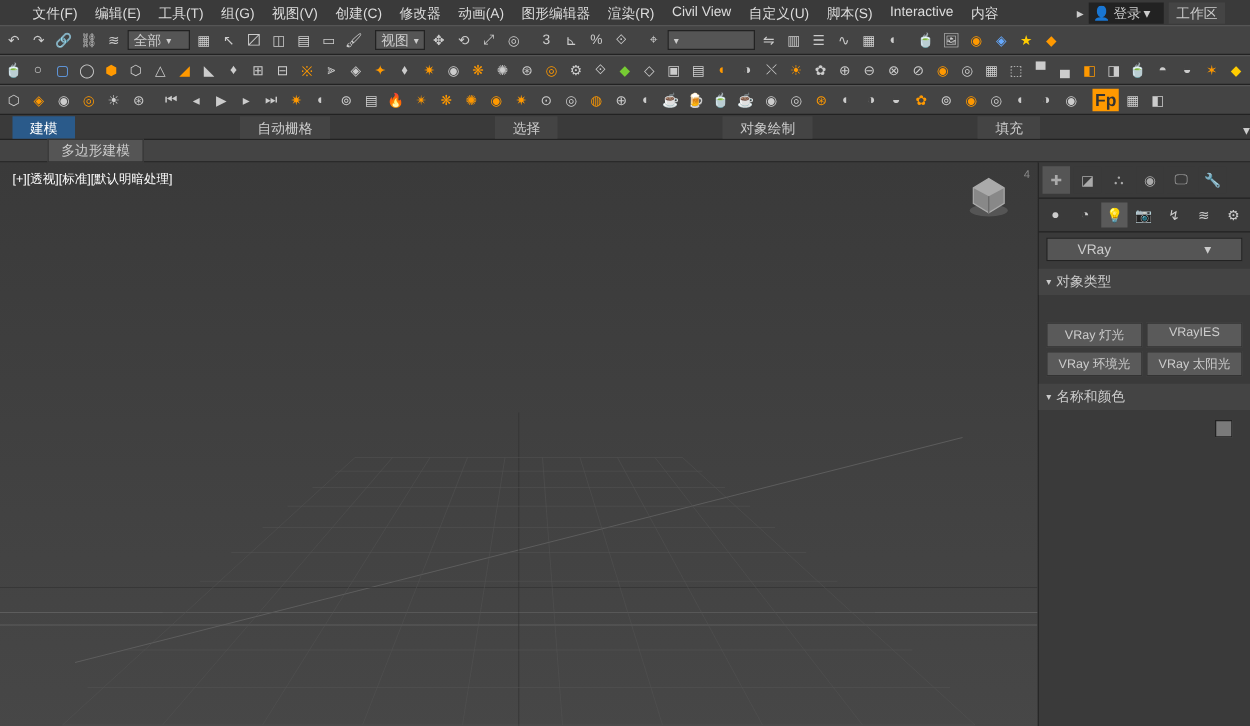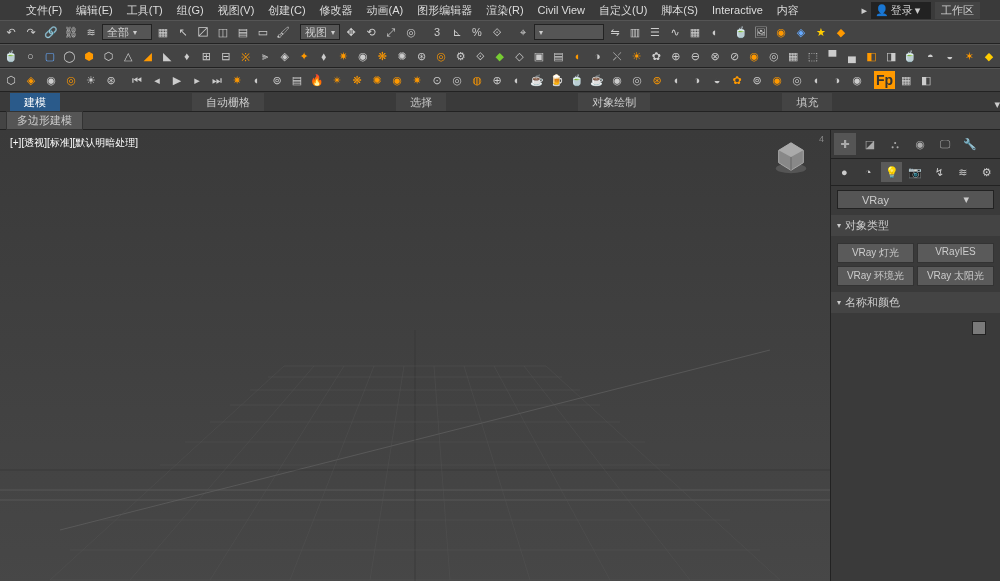--- a/index.html
+++ b/index.html
@@ -18,42 +18,42 @@
 .toolbar .tool-btn.blue { color: #6af; }
 .toolbar .tool-btn.green { color: #7c3; }
 .toolbar .sep { width: 4px; }
 .dropdown { background: #555; border: 1px solid #222; padding: 1px 4px; display: flex; align-items: center; gap: 4px; min-width: 40px; height: 16px; }
 .dropdown .arrow { font-size: 8px; }
 
 .tabs-row { height: 20px; background: #3a3a3a; display: flex; align-items: flex-end; padding-left: 10px; gap: 1px; border-bottom: 1px solid #222; justify-content: space-between; }
 .tab { padding: 3px 14px; background: #444; color: #ccc; height: 18px; display: flex; align-items: center; }
 .tab.active { background: #2a5a8a; color: #fff; }
 .ribbon-sub { height: 18px; background: #444; border-bottom: 1px solid #222; padding-left: 6px; display: flex; align-items: center; }
-.ribbon-sub .dd { background: #555; padding: 1px 10px; border: 1px solid #333; }
+.ribbon-sub .dd { background: #555; padding: 1px 10px; border: 1px solid #333; margin-left: 32px; }
 
 .work-area { display: flex; height: calc(100% - 20px - 22px - 22px - 22px - 20px - 18px); }
 
 .viewport { flex: 1; background: linear-gradient(180deg, #3a3a3a 0%, #474747 100%); position: relative; overflow: hidden; }
 .viewport-label { position: absolute; top: 6px; left: 10px; color: #fff; font-size: 10px; }
 .viewport-cube { position: absolute; top: 8px; right: 20px; width: 38px; height: 38px; }
 .viewport-plus { position: absolute; top: 4px; right: 6px; color: #888; font-size: 9px; }
 .grid-canvas { position: absolute; inset: 0; }
 
 .right-panel { width: 170px; background: #3a3a3a; border-left: 1px solid #222; display: flex; flex-direction: column; }
 .panel-toprow { display: flex; padding: 3px; gap: 3px; border-bottom: 1px solid #222; }
 .panel-icon { width: 22px; height: 22px; display: flex; align-items: center; justify-content: center; color: #aaa; background: #3a3a3a; }
 .panel-icon.active { background: #555; }
 .panel-subrow { display: flex; padding: 3px; gap: 3px; border-bottom: 1px solid #222; }
 .panel-subicon { width: 22px; height: 20px; display: flex; align-items: center; justify-content: center; color: #ccc; }
 .panel-subicon.active { background: #5a5a5a; }
 .panel-dropdown { margin: 4px 6px; background: #555; border: 1px solid #222; padding: 2px 24px; display: flex; justify-content: space-between; align-items: center; }
 .panel-section-header { background: #444; padding: 3px 6px; display: flex; align-items: center; gap: 4px; margin-top: 2px; }
 .panel-section-header .arrow { font-size: 8px; }
 .panel-body { padding: 4px 6px; }
-.panel-grid { display: grid; grid-template-columns: 1fr 1fr; gap: 3px; margin-top: 3px; }
+.panel-grid { display: grid; grid-template-columns: 1fr 1fr; gap: 3px; margin-top: 18px; }
 .panel-btn { background: #5a5a5a; border: 1px solid #333; padding: 2px 4px; text-align: center; font-size: 10px; }
 .auto-caption { text-align: center; color: #888; font-size: 10px; padding: 2px; }
 .color-swatch { width: 14px; height: 14px; background: #7a7a7a; border: 1px solid #222; float: right; margin-top: 4px; margin-right: 8px; }
 
 .icon-fp { background: #f90; color: #333; font-weight: bold; font-size: 14px; padding: 1px 2px; }
 </style>
 </head>
 <body>
 
 <div class="menubar">

